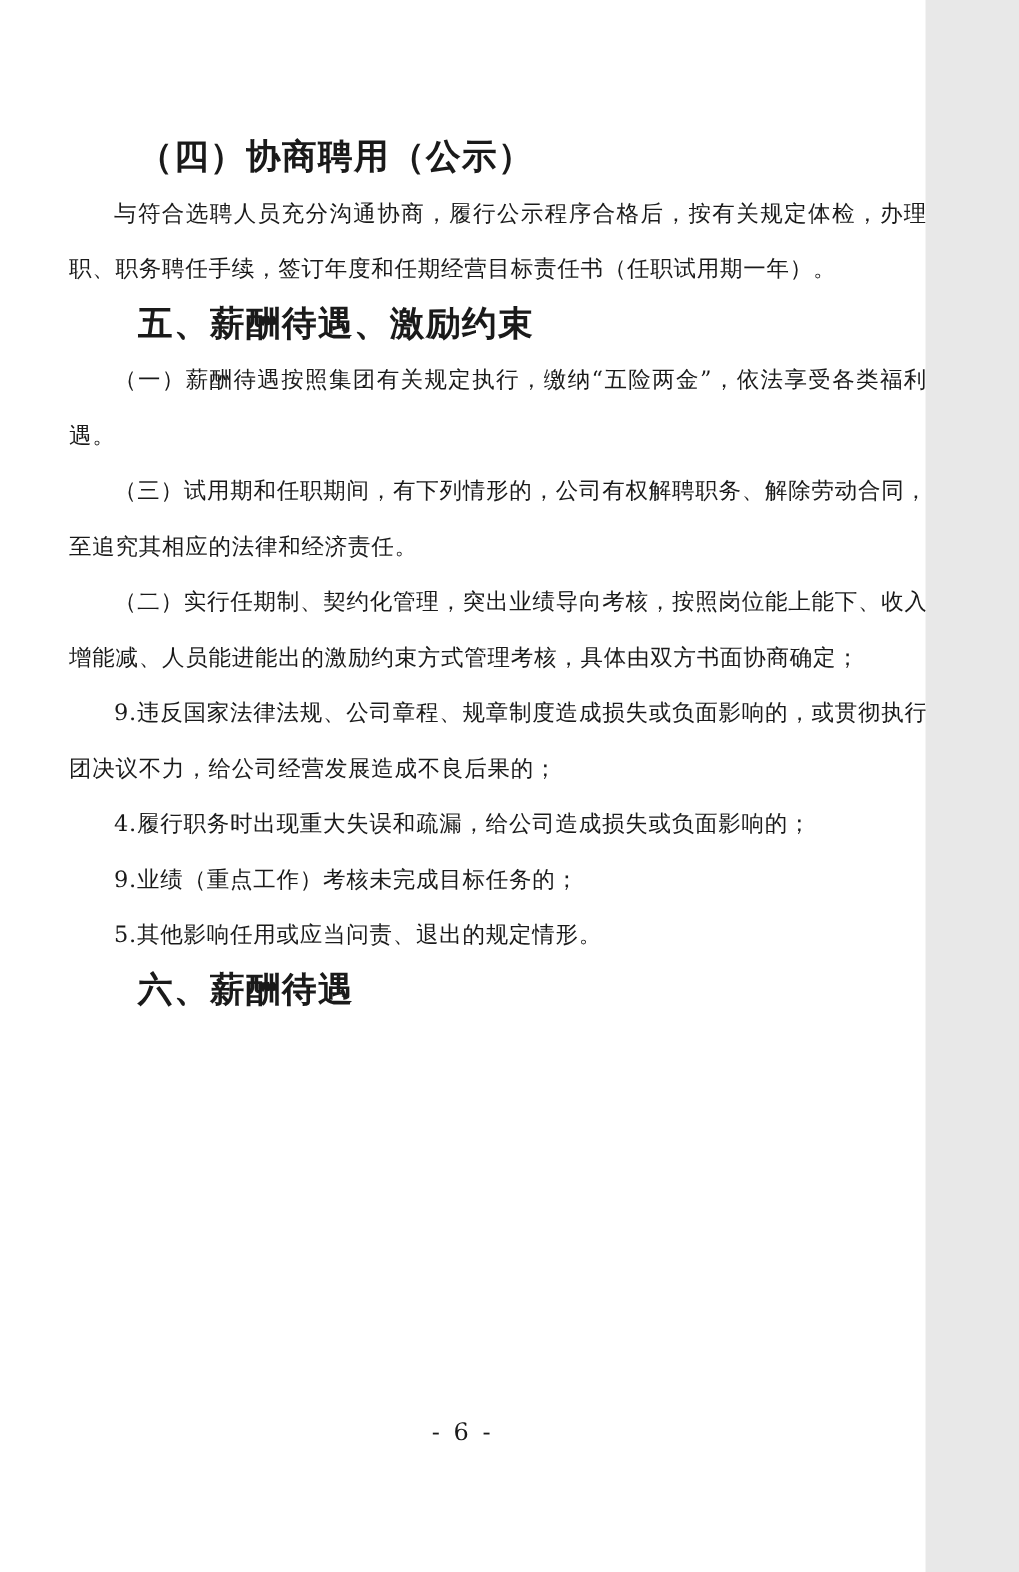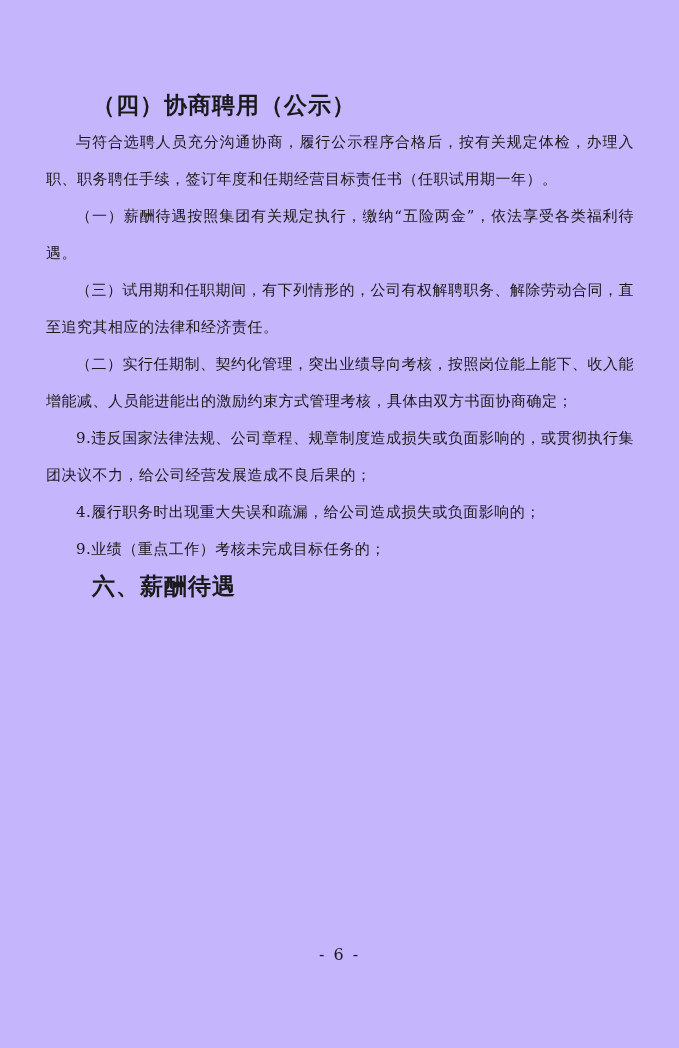--- a/index.html
+++ b/index.html
@@ -2,23 +2,23 @@
 <html><head>
 <meta charset="utf-8">
 <style>
   html, body {
     margin: 0;
     padding: 0;
     background: #e8e8e8;
   }
   .page {
     position: relative;
-    width: 679px;
+    width: 617px;
     height: 1048px;
-    background: #c4b5fd;
+    background: #ffffff;
     overflow: hidden;
     font-family: "DejaVu Serif", "Liberation Serif", serif;
     color: #1a1a1a;
   }
   .content {
     position: absolute;
     top: 87px;
     left: 46px;
     width: 588px;
   }
@@ -51,22 +51,24 @@
     color: #1a1a1a;
   }
 </style>
 </head>
 <body>
 
 <div class="page">
   <div class="content">
     <p class="heading">（四）协商聘用（公示）</p>
     <p class="body">与符合选聘人员充分沟通协商，履行公示程序合格后，按有关规定体检，办理入职、职务聘任手续，签订年度和任期经营目标责任书（任职试用期一年）。</p>
+    <p class="heading">五、薪酬待遇、激励约束</p>
     <p class="body">（一）薪酬待遇按照集团有关规定执行，缴纳“五险两金”，依法享受各类福利待遇。</p>
     <p class="body">（三）试用期和任职期间，有下列情形的，公司有权解聘职务、解除劳动合同，直至追究其相应的法律和经济责任。</p>
     <p class="body">（二）实行任期制、契约化管理，突出业绩导向考核，按照岗位能上能下、收入能增能减、人员能进能出的激励约束方式管理考核，具体由双方书面协商确定；</p>
     <p class="body">9.违反国家法律法规、公司章程、规章制度造成损失或负面影响的，或贯彻执行集团决议不力，给公司经营发展造成不良后果的；</p>
     <p class="body">4.履行职务时出现重大失误和疏漏，给公司造成损失或负面影响的；</p>
     <p class="body">9.业绩（重点工作）考核未完成目标任务的；</p>
+    <p class="body">5.其他影响任用或应当问责、退出的规定情形。</p>
     <p class="heading">六、薪酬待遇</p>
   </div>
   <div class="footer">- 6 -</div>
 </div>
 
 </body></html>

